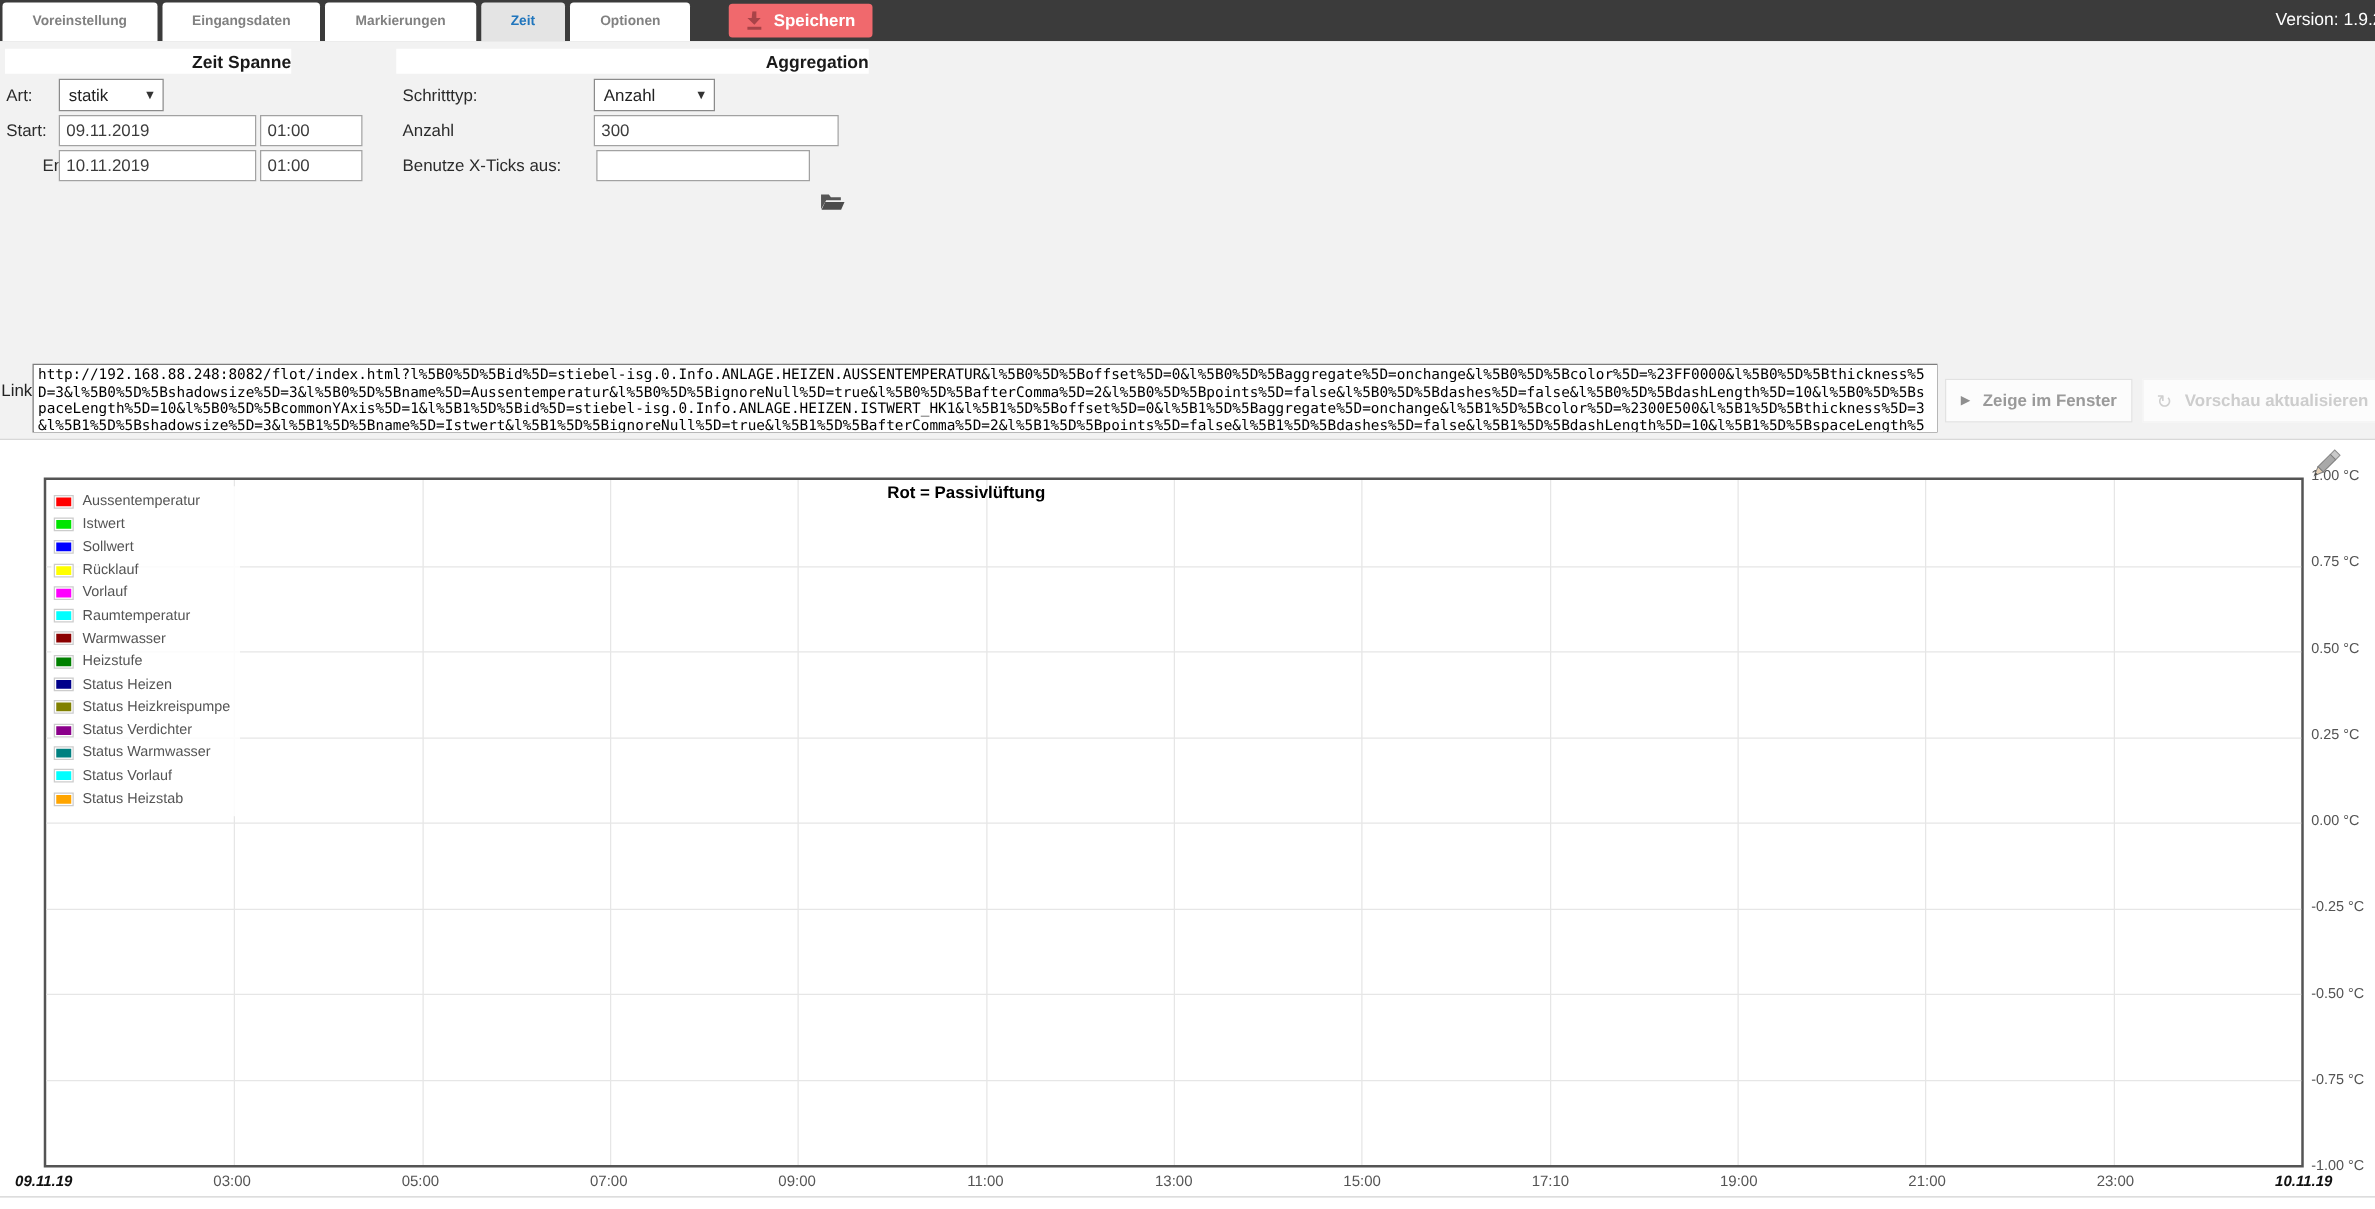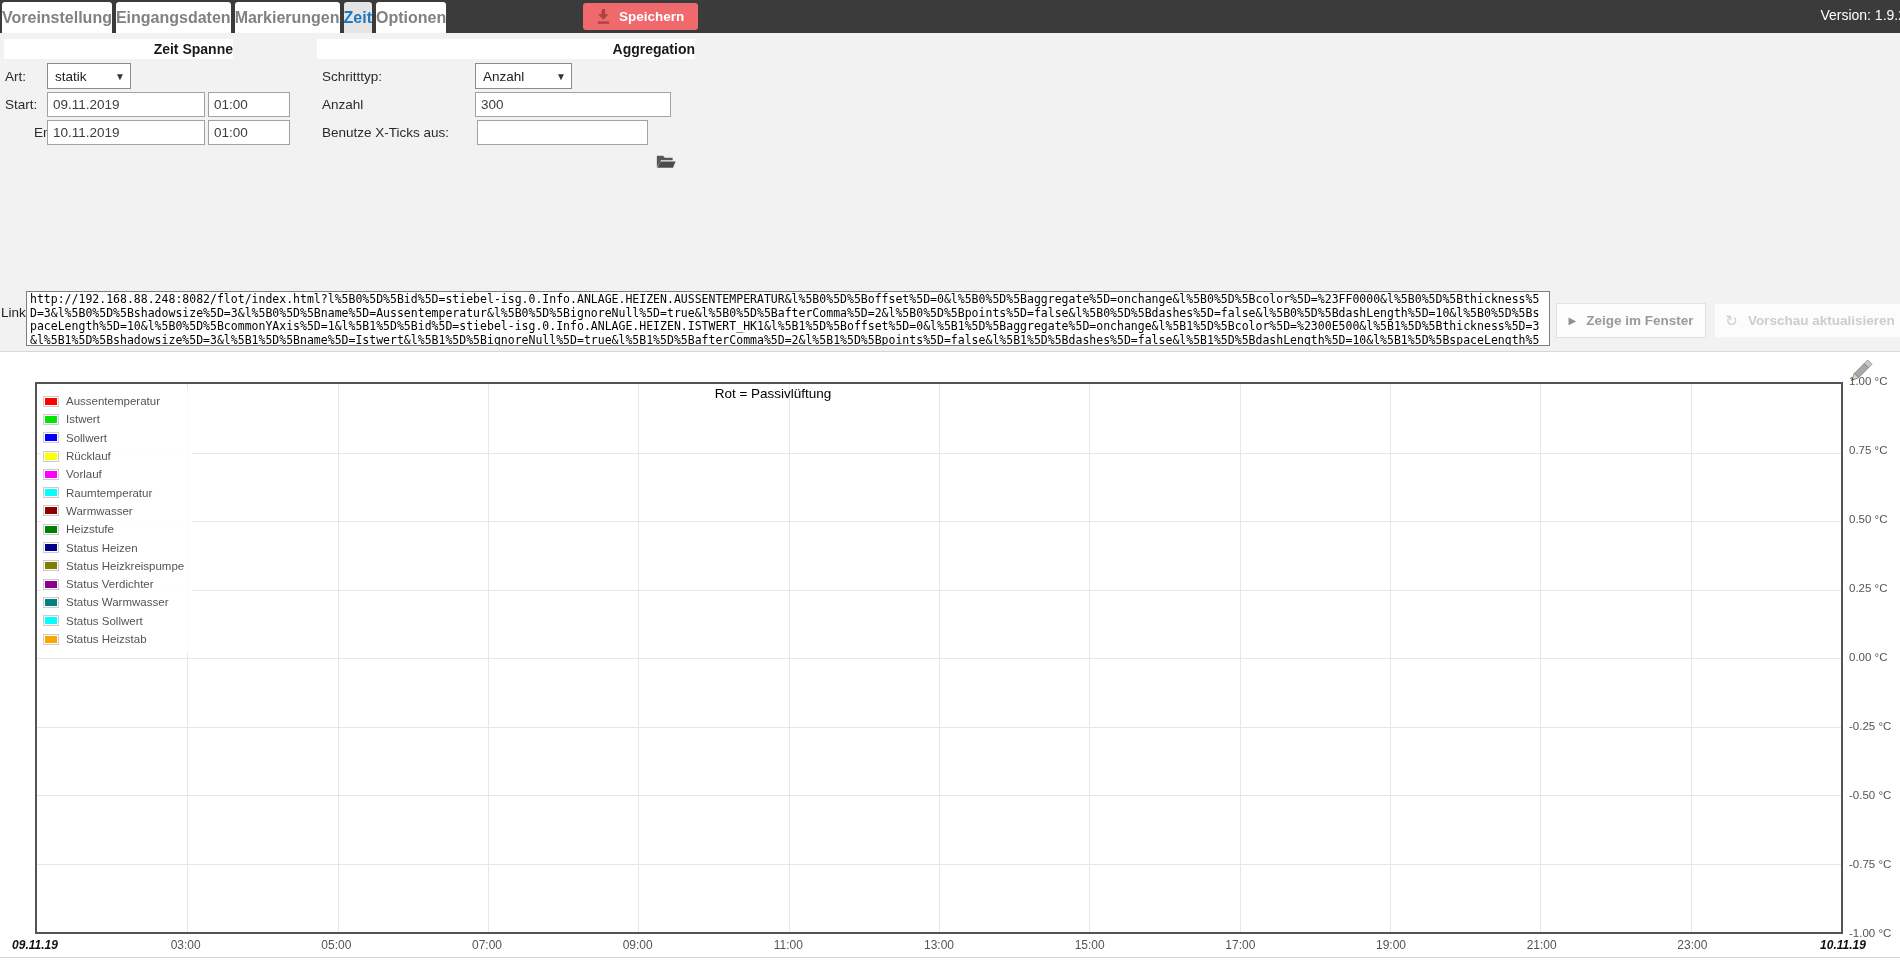--- a/index.html
+++ b/index.html
@@ -3,22 +3,22 @@
 <meta charset="utf-8">
 <style>
   * { margin:0; padding:0; box-sizing:border-box; }
   html,body { width:1900px; height:967px; overflow:hidden; background:#fff;
               font-family:"Liberation Sans","DejaVu Sans",sans-serif; }
   #app { position:relative; width:1900px; height:967px; background:#fff; }
 
   
   #topbar { position:absolute; left:0; top:0; width:1900px; height:33px; background:#3b3b3b; }
   #tabs { position:absolute; left:2px; top:2px; display:flex; gap:4px; height:31px; }
-  .tab { height:31px; line-height:31px; padding:0 0; background:#fff; color:#818181;
-         font-size:16px; font-weight:600; border-radius:3px 3px 0 0; cursor:pointer; white-space:nowrap; }
+  .tab { height:31px; line-height:31px; padding:0 24px; background:#fff; color:#818181;
+         font-size:11px; font-weight:600; border-radius:3px 3px 0 0; cursor:pointer; white-space:nowrap; }
   .tab.active { background:#e4e4e4; color:#2176bd; }
   #save-btn { position:absolute; left:556px; top:3px; height:27px; background:#f0696d; border-radius:3px;
               display:flex; align-items:center; gap:9px; padding:0 14px; cursor:pointer;margin-left:27px; }
   #save-btn svg { display:block; }
   #save-btn .lbl { color:#fff; font-size:13.5px; font-weight:700; }
   #version { position:absolute; right:-6px; top:7px; color:#fff; font-size:14px; white-space:nowrap; }
 
   
   #form { position:absolute; left:0; top:33px; width:1900px; height:319px; background:#f2f2f2;
           border-bottom:1px solid #d8d8d8; }
@@ -56,21 +56,21 @@
   #refresh-btn .ic { font-size:15px; font-weight:400; color:#cfcfcf; }
 
   
   #chart { position:absolute; left:0; top:353px; width:1900px; height:605px; background:#fff;
            border-bottom:1px solid #d2d2d2; }
   #plot { position:absolute; left:35px; top:29px; width:1808px; height:552px;
           border:2px solid #545454; background:#fff; }
   .gridline-v { position:absolute; top:0; bottom:0; width:1px; background:#e6e6e6; }
   .gridline-h { position:absolute; left:0; right:0; height:1px; background:#e6e6e6; }
   #chart-title { position:absolute; left:35px; top:33px; width:1476px; text-align:center;
-                 font-size:13.5px; font-weight:400; color:#000; }
+                 font-size:13.5px; font-weight:700; color:#000; }
   #legend { position:absolute; left:41px; top:36px; background:rgba(255,255,255,0.85); padding:3px 8px 5px 2px; }
   .legend-item { display:flex; align-items:center; height:18.3px;text-align:center; }
   .legend-swatch { width:16px; height:11px; border:1px solid #ccc; background:#fff; padding:1px; margin-right:7px; }
   .legend-swatch > div { width:100%; height:100%; }
   .legend-label { font-size:11.5px; color:#545454; white-space:nowrap; }
   .xlab { position:absolute; top:585px; width:90px; margin-left:-45px; text-align:center;
           font-size:12px; color:#545454; white-space:nowrap; }
   .xlab.emph { font-weight:700; font-style:italic; color:#111; }
   .ylab { position:absolute; left:1849px; font-size:11.5px; color:#545454; white-space:nowrap; }
   #axis-pencil { position:absolute; left:1845px; top:4px; }
@@ -243,39 +243,39 @@
         <div class="legend-item">
           <span class="legend-swatch">
             <div style="background: rgb(0, 128, 128);"></div>
           </span>
           <span class="legend-label">Status Warmwasser</span>
         </div>
         <div class="legend-item">
           <span class="legend-swatch">
             <div style="background: rgb(0, 255, 255);"></div>
           </span>
-          <span class="legend-label">Status Sollwert</span>
+          <span class="legend-label">Status Vorlauf</span>
         </div>
         <div class="legend-item">
           <span class="legend-swatch">
             <div style="background: rgb(255, 165, 0);"></div>
           </span>
           <span class="legend-label">Status Heizstab</span>
         </div>
       </div>
     <div id="xlabels">
         <div class="xlab emph" style="left: 35px;">09.11.19</div>
         <div class="xlab" style="left: 185.667px;">03:00</div>
         <div class="xlab" style="left: 336.333px;">05:00</div>
         <div class="xlab" style="left: 487px;">07:00</div>
         <div class="xlab" style="left: 637.667px;">09:00</div>
         <div class="xlab" style="left: 788.333px;">11:00</div>
         <div class="xlab" style="left: 939px;">13:00</div>
         <div class="xlab" style="left: 1089.67px;">15:00</div>
-        <div class="xlab" style="left: 1240.33px;">17:00</div>
+        <div class="xlab" style="left: 1240.33px;">17:10</div>
         <div class="xlab" style="left: 1391px;">19:00</div>
         <div class="xlab" style="left: 1541.67px;">21:00</div>
         <div class="xlab" style="left: 1692.33px;">23:00</div>
         <div class="xlab emph" style="left: 1843px;">10.11.19</div>
       </div>
     <div id="ylabels">
         <div class="ylab" style="top: 22px; text-align: center;">1.00 °C</div>
         <div class="ylab" style="top: 91px;">0.75 °C</div>
         <div class="ylab" style="top: 160px;">0.50 °C</div>
         <div class="ylab" style="top: 229px;">0.25 °C</div>

